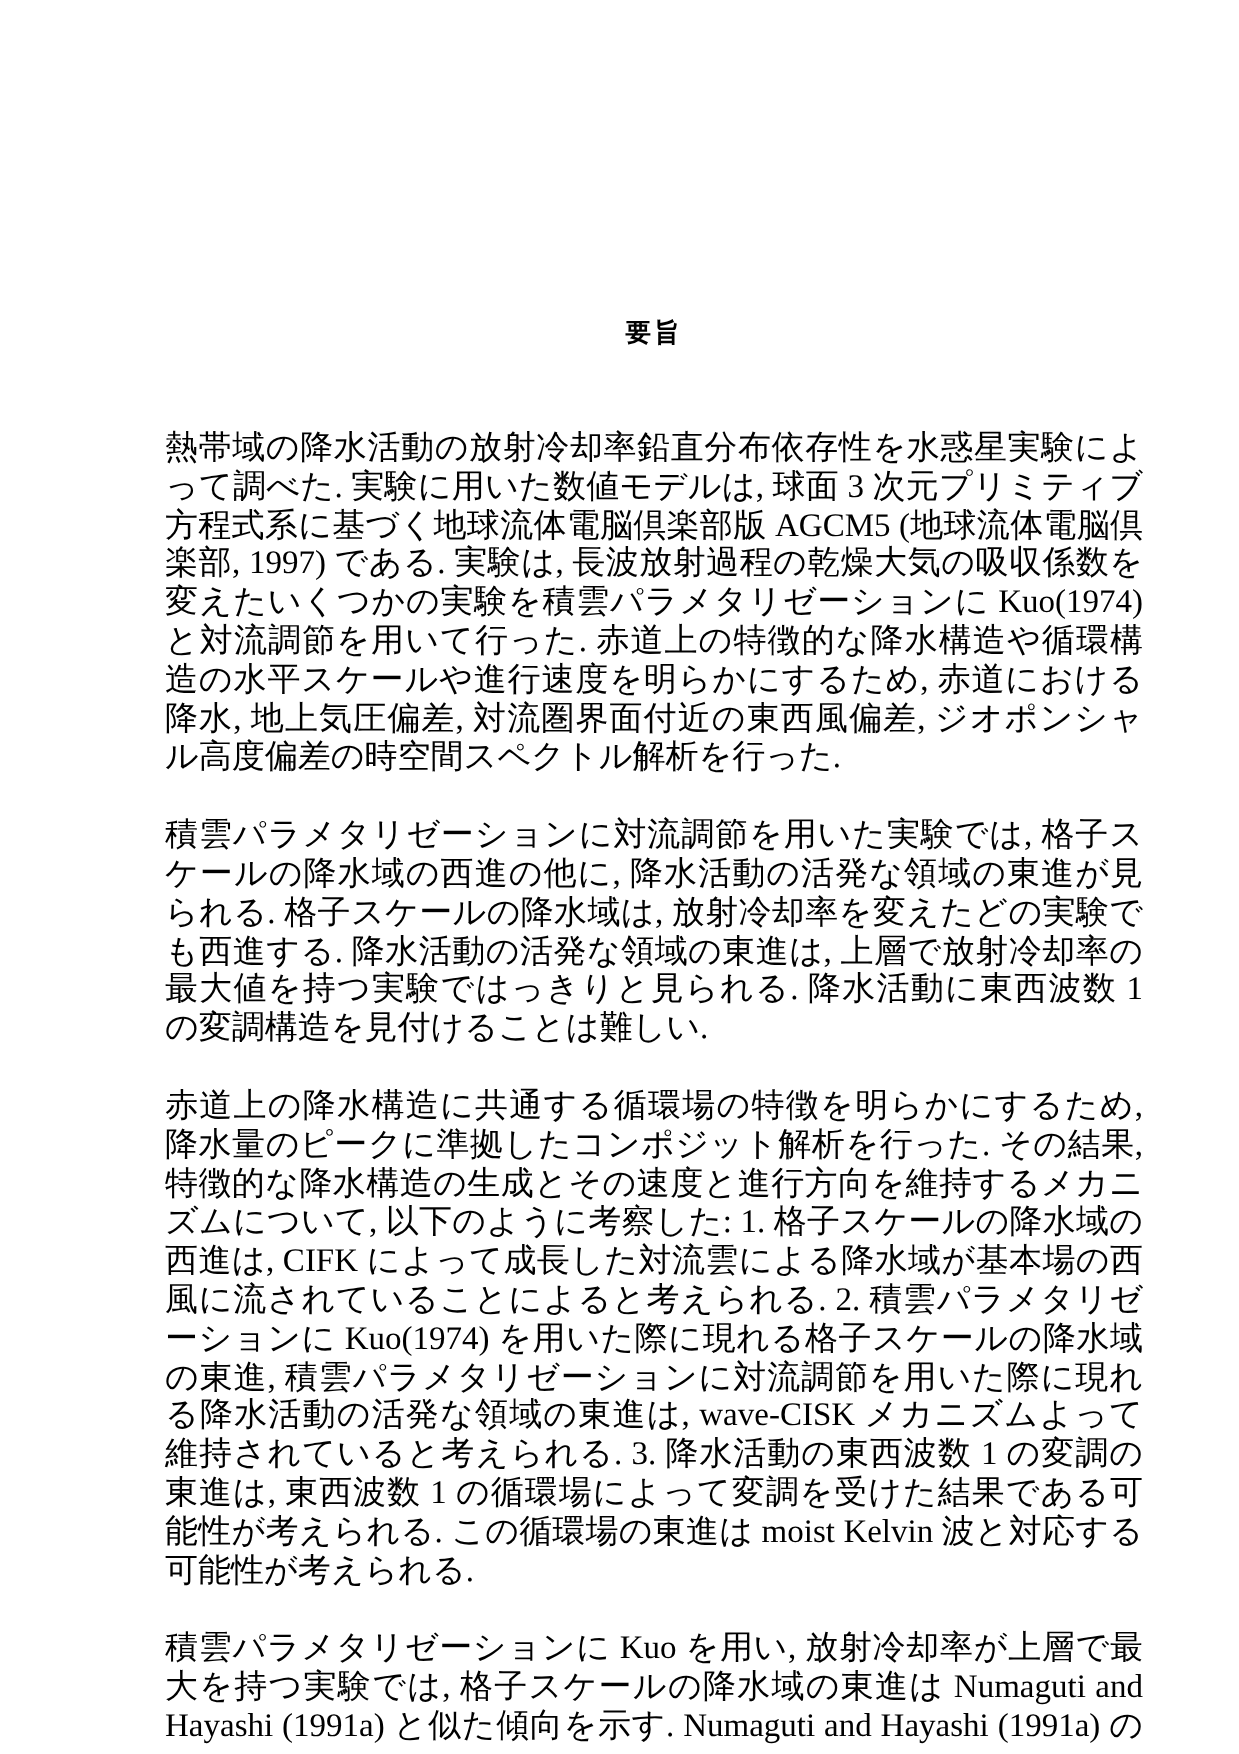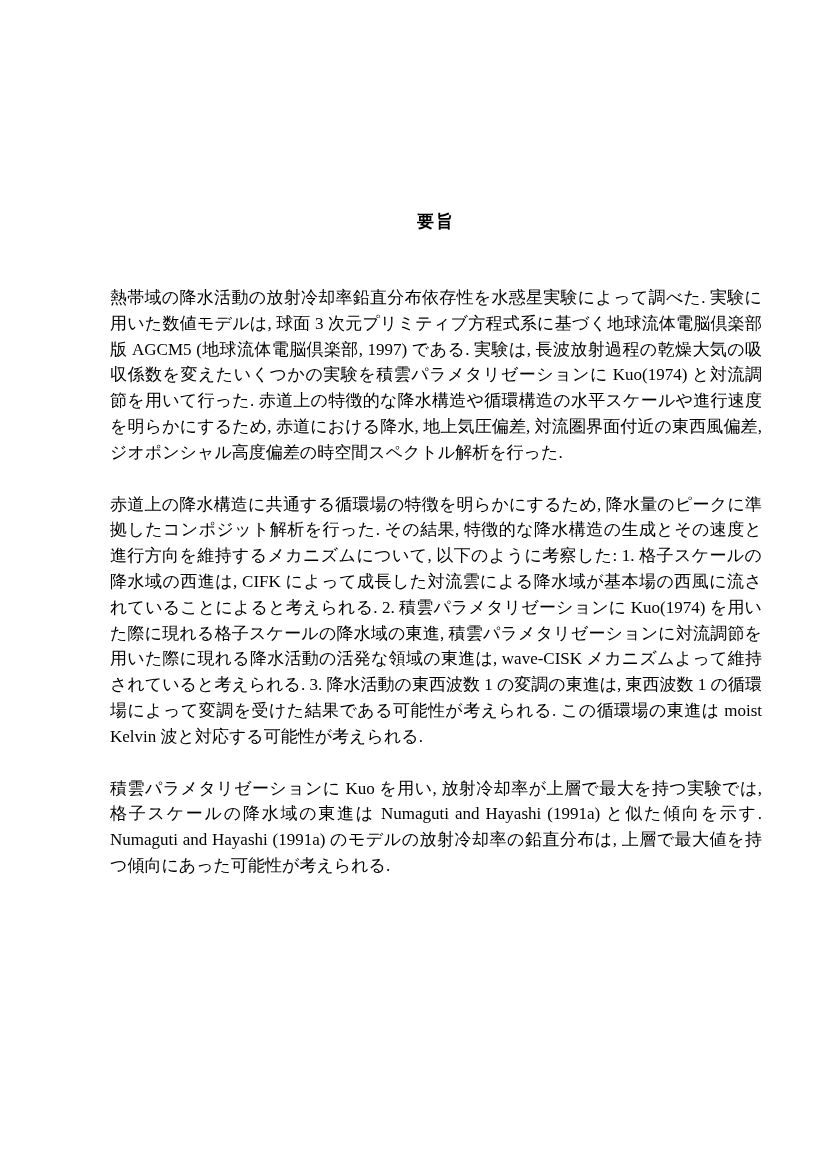--- a/index.html
+++ b/index.html
@@ -19,29 +19,30 @@
     overflow: hidden;
   }
   .abstract-title {
     font-size: 17px;
     font-weight: bold;
     text-align: center;
     margin: 0 0 52px 0;
     letter-spacing: 2px;
   }
   .abstract-body p {
-    font-size: 17px;
+    font-size: 22px;
     line-height: 25.8px;
     text-align: justify;
     margin: 0 0 26px 0;
   }
 </style>
 </head>
 <body>
 
 <div class="page">
   <h1 class="abstract-title">要旨</h1>
   <div class="abstract-body">
     <p>熱帯域の降水活動の放射冷却率鉛直分布依存性を水惑星実験によって調べた. 実験に用いた数値モデルは, 球面 3 次元プリミティブ方程式系に基づく地球流体電脳倶楽部版 AGCM5 (地球流体電脳倶楽部, 1997) である. 実験は, 長波放射過程の乾燥大気の吸収係数を変えたいくつかの実験を積雲パラメタリゼーションに Kuo(1974) と対流調節を用いて行った. 赤道上の特徴的な降水構造や循環構造の水平スケールや進行速度を明らかにするため, 赤道における降水, 地上気圧偏差, 対流圏界面付近の東西風偏差, ジオポンシャル高度偏差の時空間スペクトル解析を行った.</p>
+    <p>積雲パラメタリゼーションに対流調節を用いた実験では, 格子スケールの降水域の西進の他に, 降水活動の活発な領域の東進が見られる. 格子スケールの降水域は, 放射冷却率を変えたどの実験でも西進する. 降水活動の活発な領域の東進は, 上層で放射冷却率の最大値を持つ実験ではっきりと見られる. 降水活動に東西波数 1 の変調構造を見付けることは難しい.</p>
     <p>赤道上の降水構造に共通する循環場の特徴を明らかにするため, 降水量のピークに準拠したコンポジット解析を行った. その結果, 特徴的な降水構造の生成とその速度と進行方向を維持するメカニズムについて, 以下のように考察した: 1. 格子スケールの降水域の西進は, CIFK によって成長した対流雲による降水域が基本場の西風に流されていることによると考えられる. 2. 積雲パラメタリゼーションに Kuo(1974) を用いた際に現れる格子スケールの降水域の東進, 積雲パラメタリゼーションに対流調節を用いた際に現れる降水活動の活発な領域の東進は, wave-CISK メカニズムよって維持されていると考えられる. 3. 降水活動の東西波数 1 の変調の東進は, 東西波数 1 の循環場によって変調を受けた結果である可能性が考えられる. この循環場の東進は moist Kelvin 波と対応する可能性が考えられる.</p>
     <p>積雲パラメタリゼーションに Kuo を用い, 放射冷却率が上層で最大を持つ実験では, 格子スケールの降水域の東進は Numaguti and Hayashi (1991a) と似た傾向を示す. Numaguti and Hayashi (1991a) のモデルの放射冷却率の鉛直分布は, 上層で最大値を持つ傾向にあった可能性が考えられる.</p>
   </div>
 </div>
 
 </body></html>

